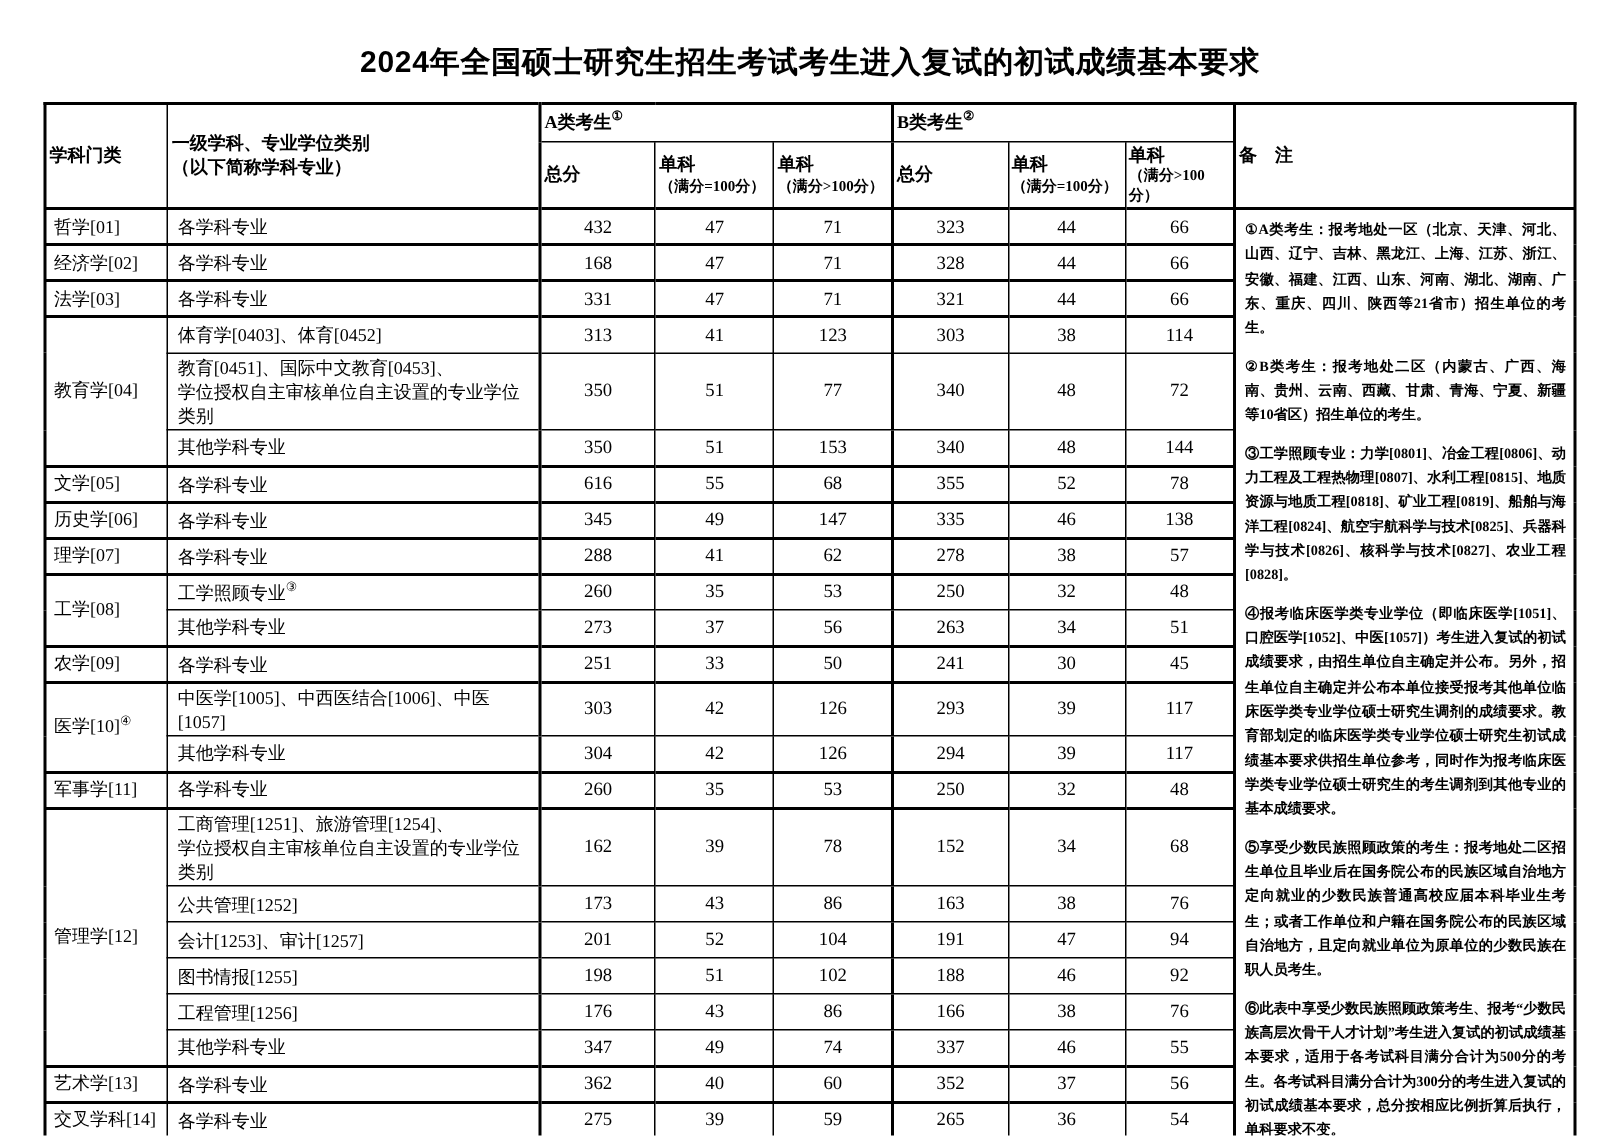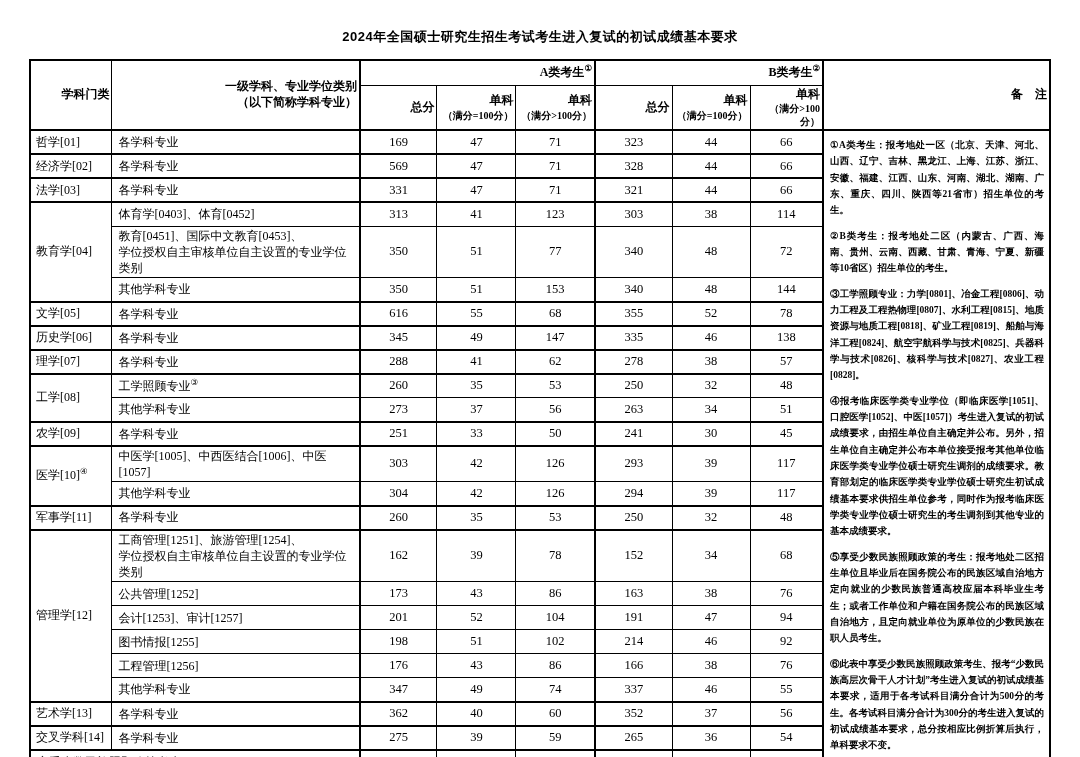--- a/index.html
+++ b/index.html
@@ -8,35 +8,35 @@
     width: 1080px; height: 757px;
     font-family: "Liberation Serif", serif;
     color: #000;
     overflow: hidden;
   }
   .page { position: relative; width: 1080px; height: 757px; padding-top: 28px; }
   .title {
     text-align: center;
     font-family: "Liberation Sans", sans-serif;
     font-weight: 700;
-    font-size: 13px;
+    font-size: 20px;
     letter-spacing: 0.5px;
   }
   table.score-table {
     border-collapse: collapse;
     table-layout: fixed;
     width: 1020px;
     margin: 13px auto 0 auto;
     border: 2px solid #000;
   }
   th, td { border: 1px solid #000; }
   thead th {
     font-weight: 700;
     font-size: 12px;
-    text-align: right;
+    text-align: left;
     vertical-align: middle;
     padding: 1px 2px;
     line-height: 1.3;
   }
   thead tr.h1 th { height: 25px; }
   thead tr.h2 th { height: 34px; }
   thead .subline { font-size: 10px; font-weight: 700; }
   td.cat {
     font-size: 12px; padding: 1px 3px 1px 5px;
     vertical-align: middle; line-height: 1.25;
@@ -112,39 +112,39 @@
         <th>
           <div>单科</div>
           <div class="subline">（满分&gt;100分）</div>
         </th>
       </tr>
     </thead>
     <tbody>
         <tr>
           <td class="cat bt2" rowspan="1">哲学[01]</td>
           <td class="disc bt2">各学科专业</td>
-          <td class="num bt2 bl2">169</td>
+          <td class="num bt2 bl2">432</td>
           <td class="num bt2">47</td>
           <td class="num bt2">71</td>
           <td class="num bt2 bl2">323</td>
           <td class="num bt2">44</td>
           <td class="num bt2">66</td>
           <td class="remarks bl2 bt2" rowspan="25">
             <p>①A类考生：报考地处一区（北京、天津、河北、山西、辽宁、吉林、黑龙江、上海、江苏、浙江、安徽、福建、江西、山东、河南、湖北、湖南、广东、重庆、四川、陕西等21省市）招生单位的考生。</p>
             <p>②B类考生：报考地处二区（内蒙古、广西、海南、贵州、云南、西藏、甘肃、青海、宁夏、新疆等10省区）招生单位的考生。</p>
             <p>③工学照顾专业：力学[0801]、冶金工程[0806]、动力工程及工程热物理[0807]、水利工程[0815]、地质资源与地质工程[0818]、矿业工程[0819]、船舶与海洋工程[0824]、航空宇航科学与技术[0825]、兵器科学与技术[0826]、核科学与技术[0827]、农业工程[0828]。</p>
             <p>④报考临床医学类专业学位（即临床医学[1051]、口腔医学[1052]、中医[1057]）考生进入复试的初试成绩要求，由招生单位自主确定并公布。另外，招生单位自主确定并公布本单位接受报考其他单位临床医学类专业学位硕士研究生调剂的成绩要求。教育部划定的临床医学类专业学位硕士研究生初试成绩基本要求供招生单位参考，同时作为报考临床医学类专业学位硕士研究生的考生调剂到其他专业的基本成绩要求。</p>
             <p>⑤享受少数民族照顾政策的考生：报考地处二区招生单位且毕业后在国务院公布的民族区域自治地方定向就业的少数民族普通高校应届本科毕业生考生；或者工作单位和户籍在国务院公布的民族区域自治地方，且定向就业单位为原单位的少数民族在职人员考生。</p>
             <p>⑥此表中享受少数民族照顾政策考生、报考“少数民族高层次骨干人才计划”考生进入复试的初试成绩基本要求，适用于各考试科目满分合计为500分的考生。各考试科目满分合计为300分的考生进入复试的初试成绩基本要求，总分按相应比例折算后执行，单科要求不变。</p>
           </td>
         </tr>
         <tr>
           <td class="cat bt2" rowspan="1">经济学[02]</td>
           <td class="disc bt2">各学科专业</td>
-          <td class="num bt2 bl2">569</td>
+          <td class="num bt2 bl2">168</td>
           <td class="num bt2">47</td>
           <td class="num bt2">71</td>
           <td class="num bt2 bl2">328</td>
           <td class="num bt2">44</td>
           <td class="num bt2">66</td>
         </tr>
         <tr>
           <td class="cat bt2" rowspan="1">法学[03]</td>
           <td class="disc bt2">各学科专业</td>
           <td class="num bt2 bl2">331</td>
@@ -298,21 +298,21 @@
           <td class="num">104</td>
           <td class="num bl2">191</td>
           <td class="num">47</td>
           <td class="num">94</td>
         </tr>
         <tr>
           <td class="disc">图书情报[1255]</td>
           <td class="num bl2">198</td>
           <td class="num">51</td>
           <td class="num">102</td>
-          <td class="num bl2">214</td>
+          <td class="num bl2">188</td>
           <td class="num">46</td>
           <td class="num">92</td>
         </tr>
         <tr>
           <td class="disc">工程管理[1256]</td>
           <td class="num bl2">176</td>
           <td class="num">43</td>
           <td class="num">86</td>
           <td class="num bl2">166</td>
           <td class="num">38</td>

